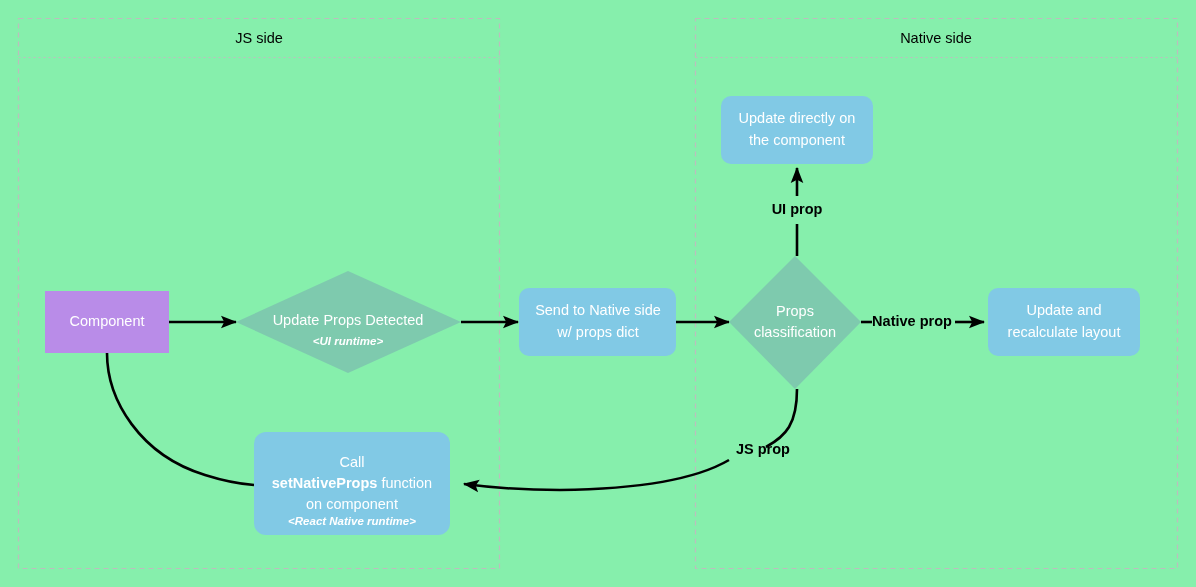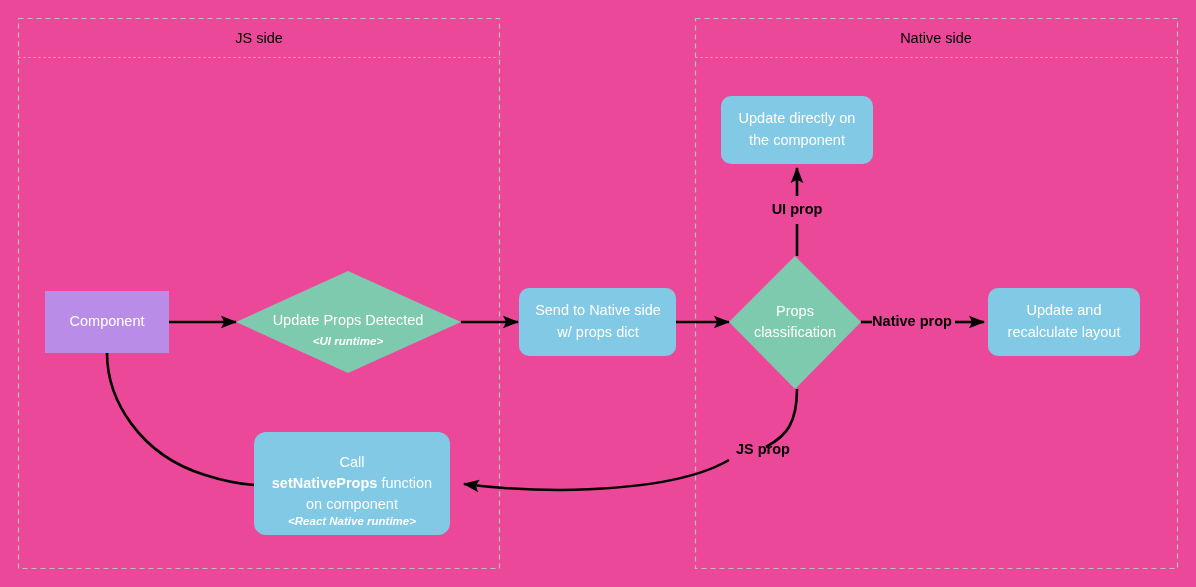--- a/index.html
+++ b/index.html
@@ -4,21 +4,21 @@
 <style>
   html, body {
     margin: 0;
     padding: 0;
     background: #ffffff;
   }
   #canvas {
     position: relative;
     width: 1196px;
     height: 587px;
-    background: #ec4899;
+    background: #86efac;
     font-family: "Liberation Sans", sans-serif;
     overflow: hidden;
   }
   svg#diagram {
     position: absolute;
     top: 0;
     left: 0;
     width: 1196px;
     height: 587px;
   }

